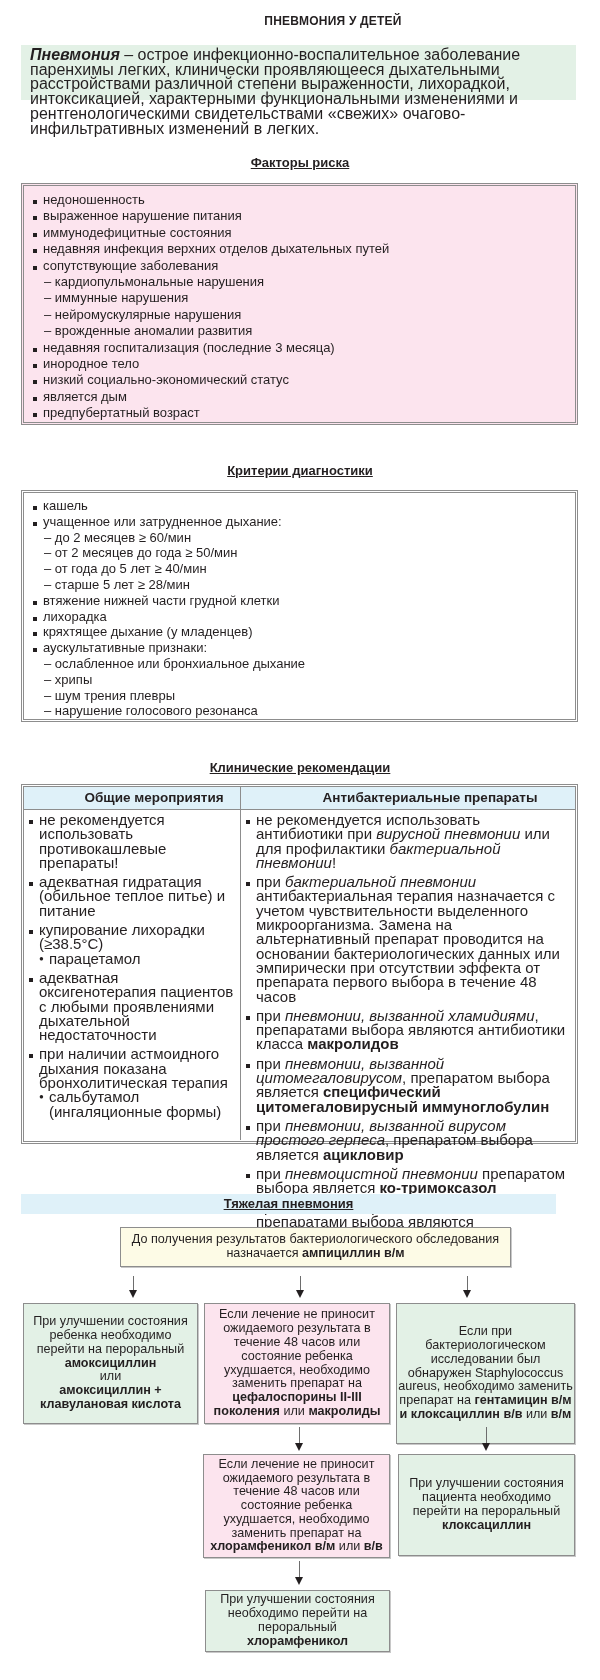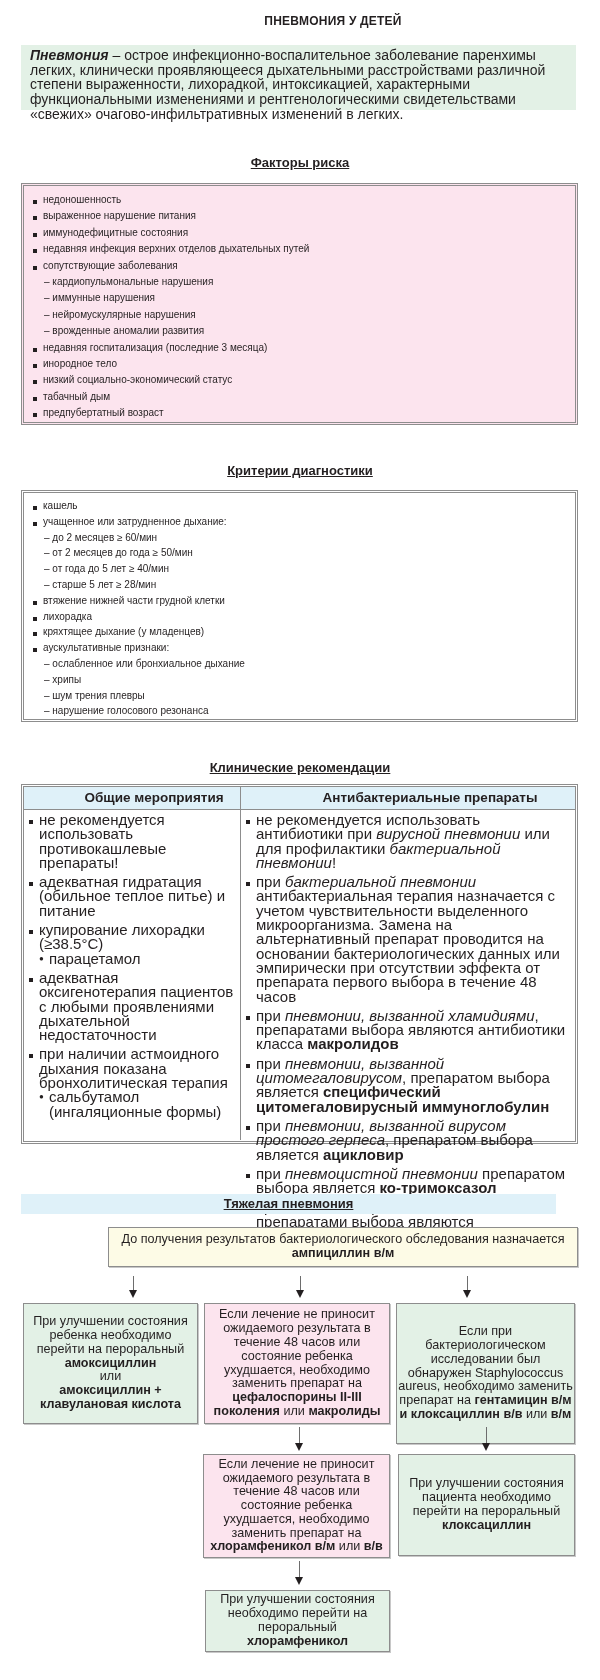--- a/index.html
+++ b/index.html
@@ -1,25 +1,25 @@
 <!DOCTYPE html>
 <html><head>
 <meta charset="utf-8">
 <style>
   html, body { margin:0; padding:0; background:#ffffff; }
   body { width:600px; height:1680px; position:relative; font-family:"Liberation Sans", sans-serif; color:#231f20; overflow:hidden; }
   .abs { position:absolute; }
   .page-title { top:14px; left:0; width:600px; text-align:center; font-weight:bold; font-size:12px; letter-spacing:0.2px;padding-left:33px; }
-  .def-box { top:45px; left:21px; width:555px; height:65px; background:#e3f1e6; box-sizing:border-box; padding:3px 9px; font-size:14px; line-height:14.7px; }
+  .def-box { top:45px; left:21px; width:555px; height:55px; background:#e3f1e6; box-sizing:border-box; padding:3px 9px; font-size:16px; line-height:14.7px; }
   .def-box b { font-style:italic; }
   .section-heading { left:0; width:600px; text-align:center; font-weight:bold; font-size:13px; }
   .section-heading span { text-decoration:underline; }
   .framed { border:3px double #8d8d8d; box-sizing:border-box; }
   .pink { background:#fce4ee; }
-  .list { list-style:none; margin:0; padding:0; font-size:10px; }
+  .list { list-style:none; margin:0; padding:0; font-size:13px; }
   .list li { position:relative; padding-left:10px; line-height:16.4px; }
   .list li.bul::before { content:""; position:absolute; left:0; top:8px; width:4px; height:4px; background:#231f20; }
   .list li.sub { padding-left:11px; }
   .list li.sub::before { content:"– "; }
   .risk-box { top:183px; left:21px; width:557px; height:242px; padding:6px 9px; }
   .diag-box { top:490px; left:21px; width:557px; height:232px; padding:5px 9px; }
   .diag-box .list li { line-height:15.8px; }
   .reco-table { top:784px; left:21px; width:557px; height:360px; }
   .reco-table .head { display:flex; background:#dff1f9; border-bottom:1px solid #8d8d8d; height:22px; }
   .reco-table .head div { text-align:center; font-weight:bold; font-size:13.5px; line-height:22px;padding-left:44px; }
@@ -58,21 +58,21 @@
       <li class="bul">иммунодефицитные состояния</li>
       <li class="bul">недавняя инфекция верхних отделов дыхательных путей</li>
       <li class="bul">сопутствующие заболевания</li>
       <li class="sub">кардиопульмональные нарушения</li>
       <li class="sub">иммунные нарушения</li>
       <li class="sub">нейромускулярные нарушения</li>
       <li class="sub">врожденные аномалии развития</li>
       <li class="bul">недавняя госпитализация (последние 3 месяца)</li>
       <li class="bul">инородное тело</li>
       <li class="bul">низкий социально-экономический статус</li>
-      <li class="bul">табачный дым</li>
+      <li class="bul">является дым</li>
       <li class="bul">предпубертатный возраст</li>
     </ul>
 </div>
 
 <div class="abs section-heading" style="top:463px;"><span>Критерии диагностики</span></div>
 <div class="abs framed diag-box">
   <ul class="list" id="diag-list">
       <li class="bul">кашель</li>
       <li class="bul">учащенное или затрудненное дыхание:</li>
       <li class="sub">до 2 месяцев ≥ 60/мин</li>
@@ -111,21 +111,21 @@
         <div class="reco-item"><span>при </span><i>пневмонии, вызванной цитомегаловирусом</i><span>, препаратом выбора  является </span><b>специфический цитомегаловирусный иммуноглобулин</b></div>
         <div class="reco-item"><span>при </span><i>пневмонии, вызванной вирусом простого герпеса</i><span>, препаратом выбора является </span><b>ацикловир</b></div>
         <div class="reco-item"><span>при </span><i>пневмоцистной пневмонии</i><span> препаратом выбора является </span><b>ко-тримоксазол</b></div>
         <div class="reco-item"><span>при </span><i>пневмонии грибковой этиологии</i><span> препаратами выбора являются </span><b>итраконазол</b><span> и </span><b>амфотерицин</b></div>
       </div>
   </div>
 </div>
 
 <div class="abs sev-band"><span>Тяжелая пневмония</span></div>
 
-<div class="fbox yellow" style="top:1227px;left:108px;width:470px;height:40px;">
+<div class="fbox yellow" style="top:1227px;left:120px;width:391px;height:40px;">
     <div><span>До получения результатов бактериологического обследования назначается </span><b>ампициллин в/м</b></div>
   </div>
 
 <div class="vline" style="left:133px;top:1276px;height:18px;"></div>
 <div class="arrow" style="left:129px;top:1290px;"></div>
 <div class="vline" style="left:300px;top:1276px;height:18px;"></div>
 <div class="arrow" style="left:296px;top:1290px;"></div>
 <div class="vline" style="left:467px;top:1276px;height:18px;"></div>
 <div class="arrow" style="left:463px;top:1290px;"></div>
 

